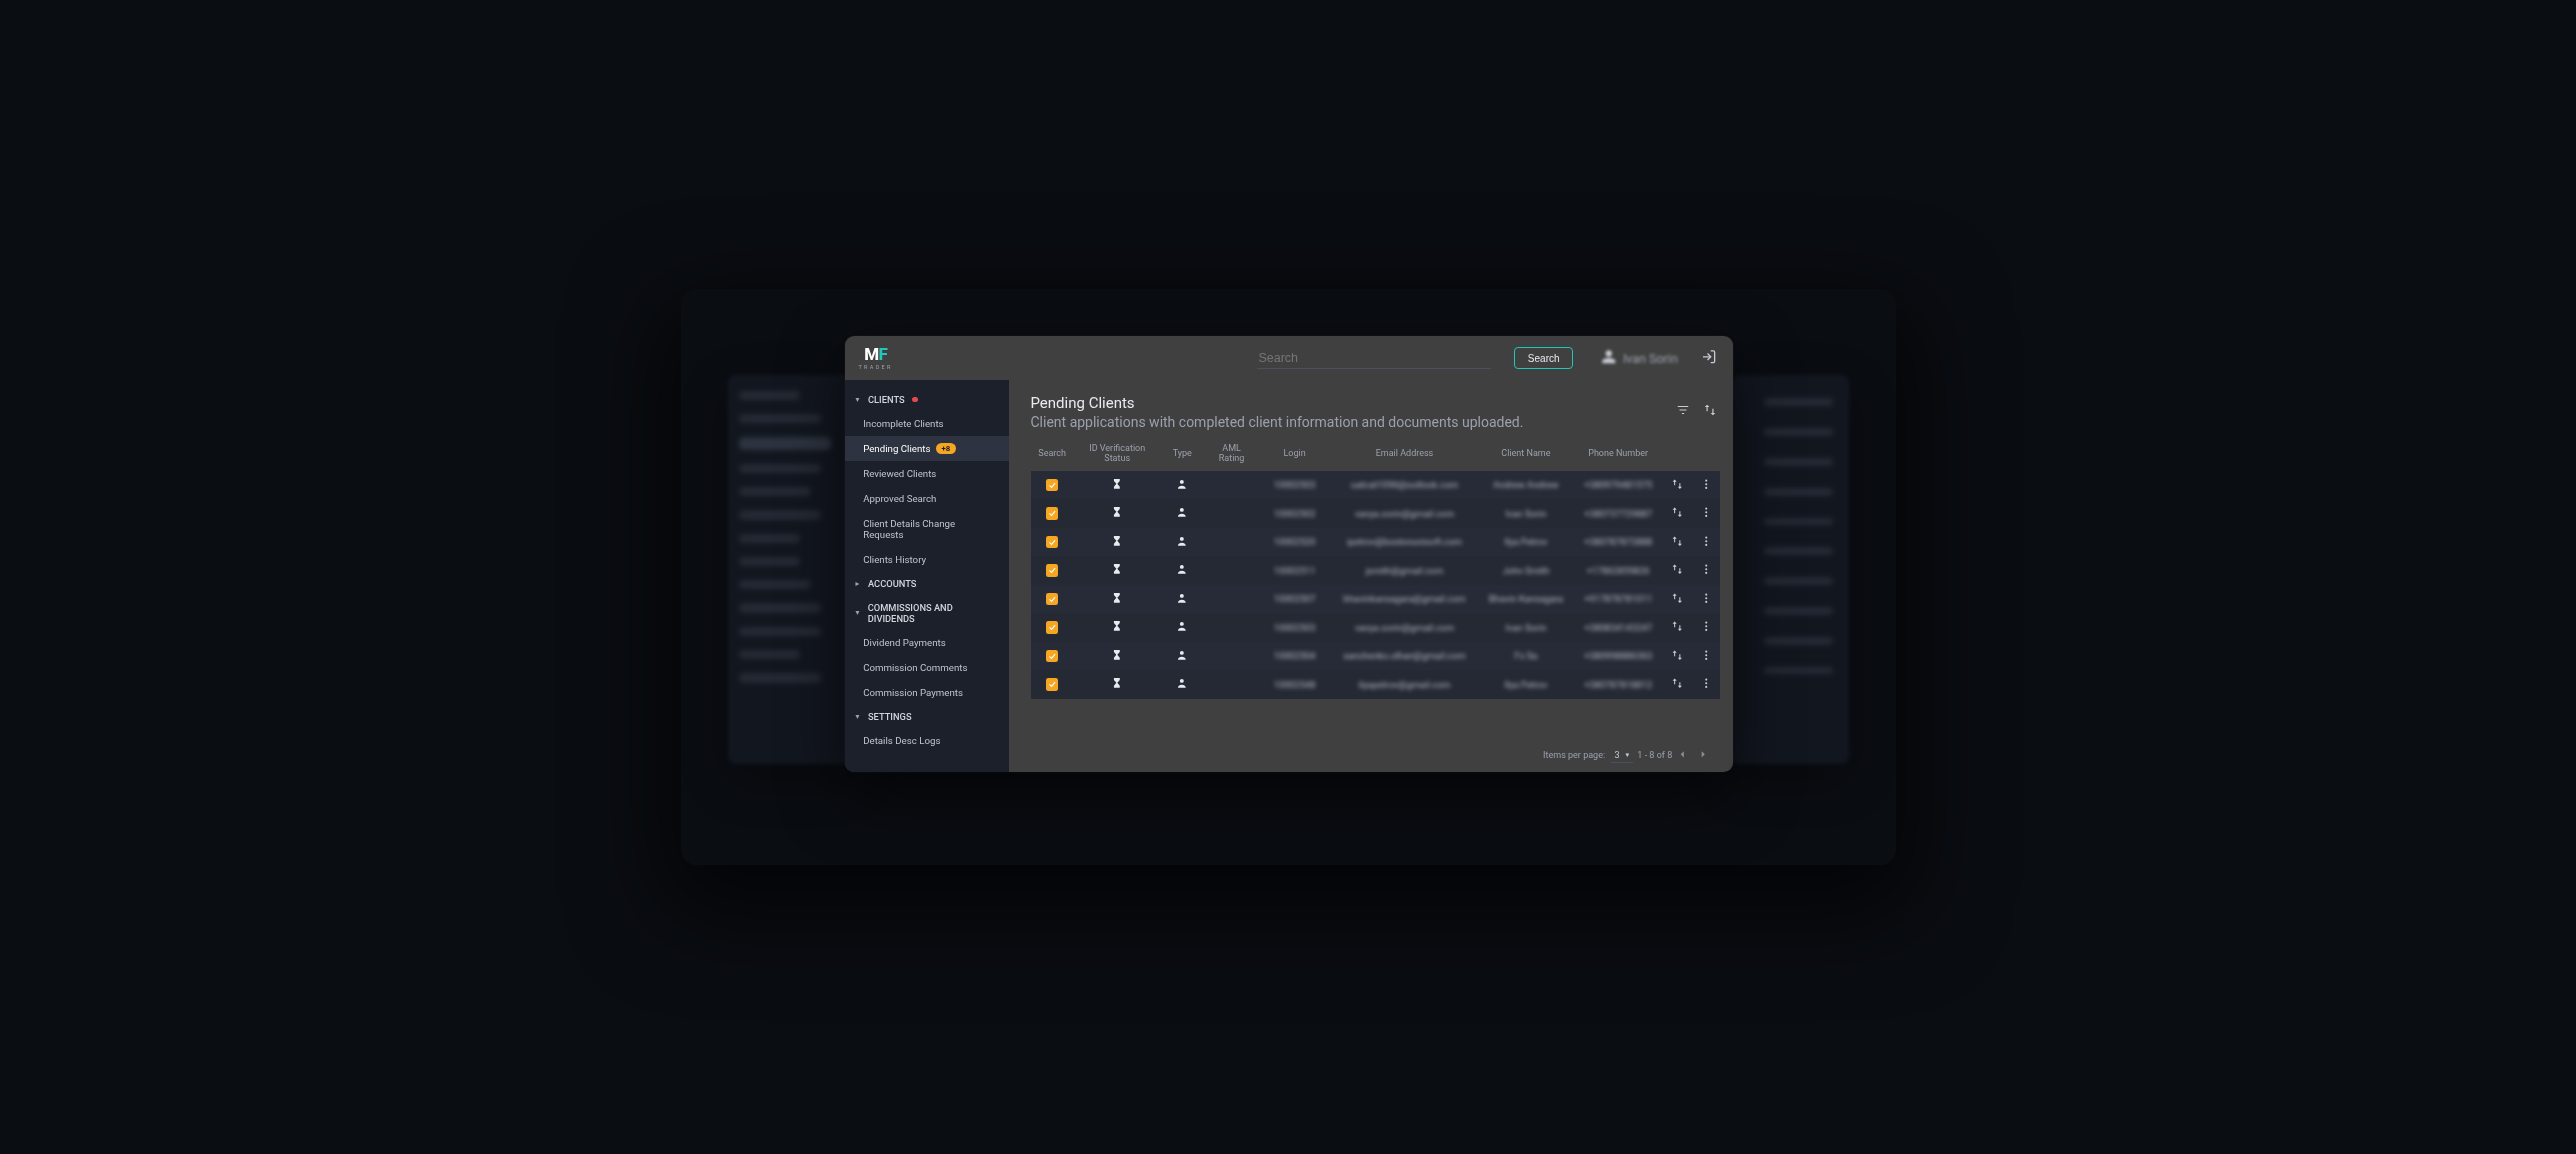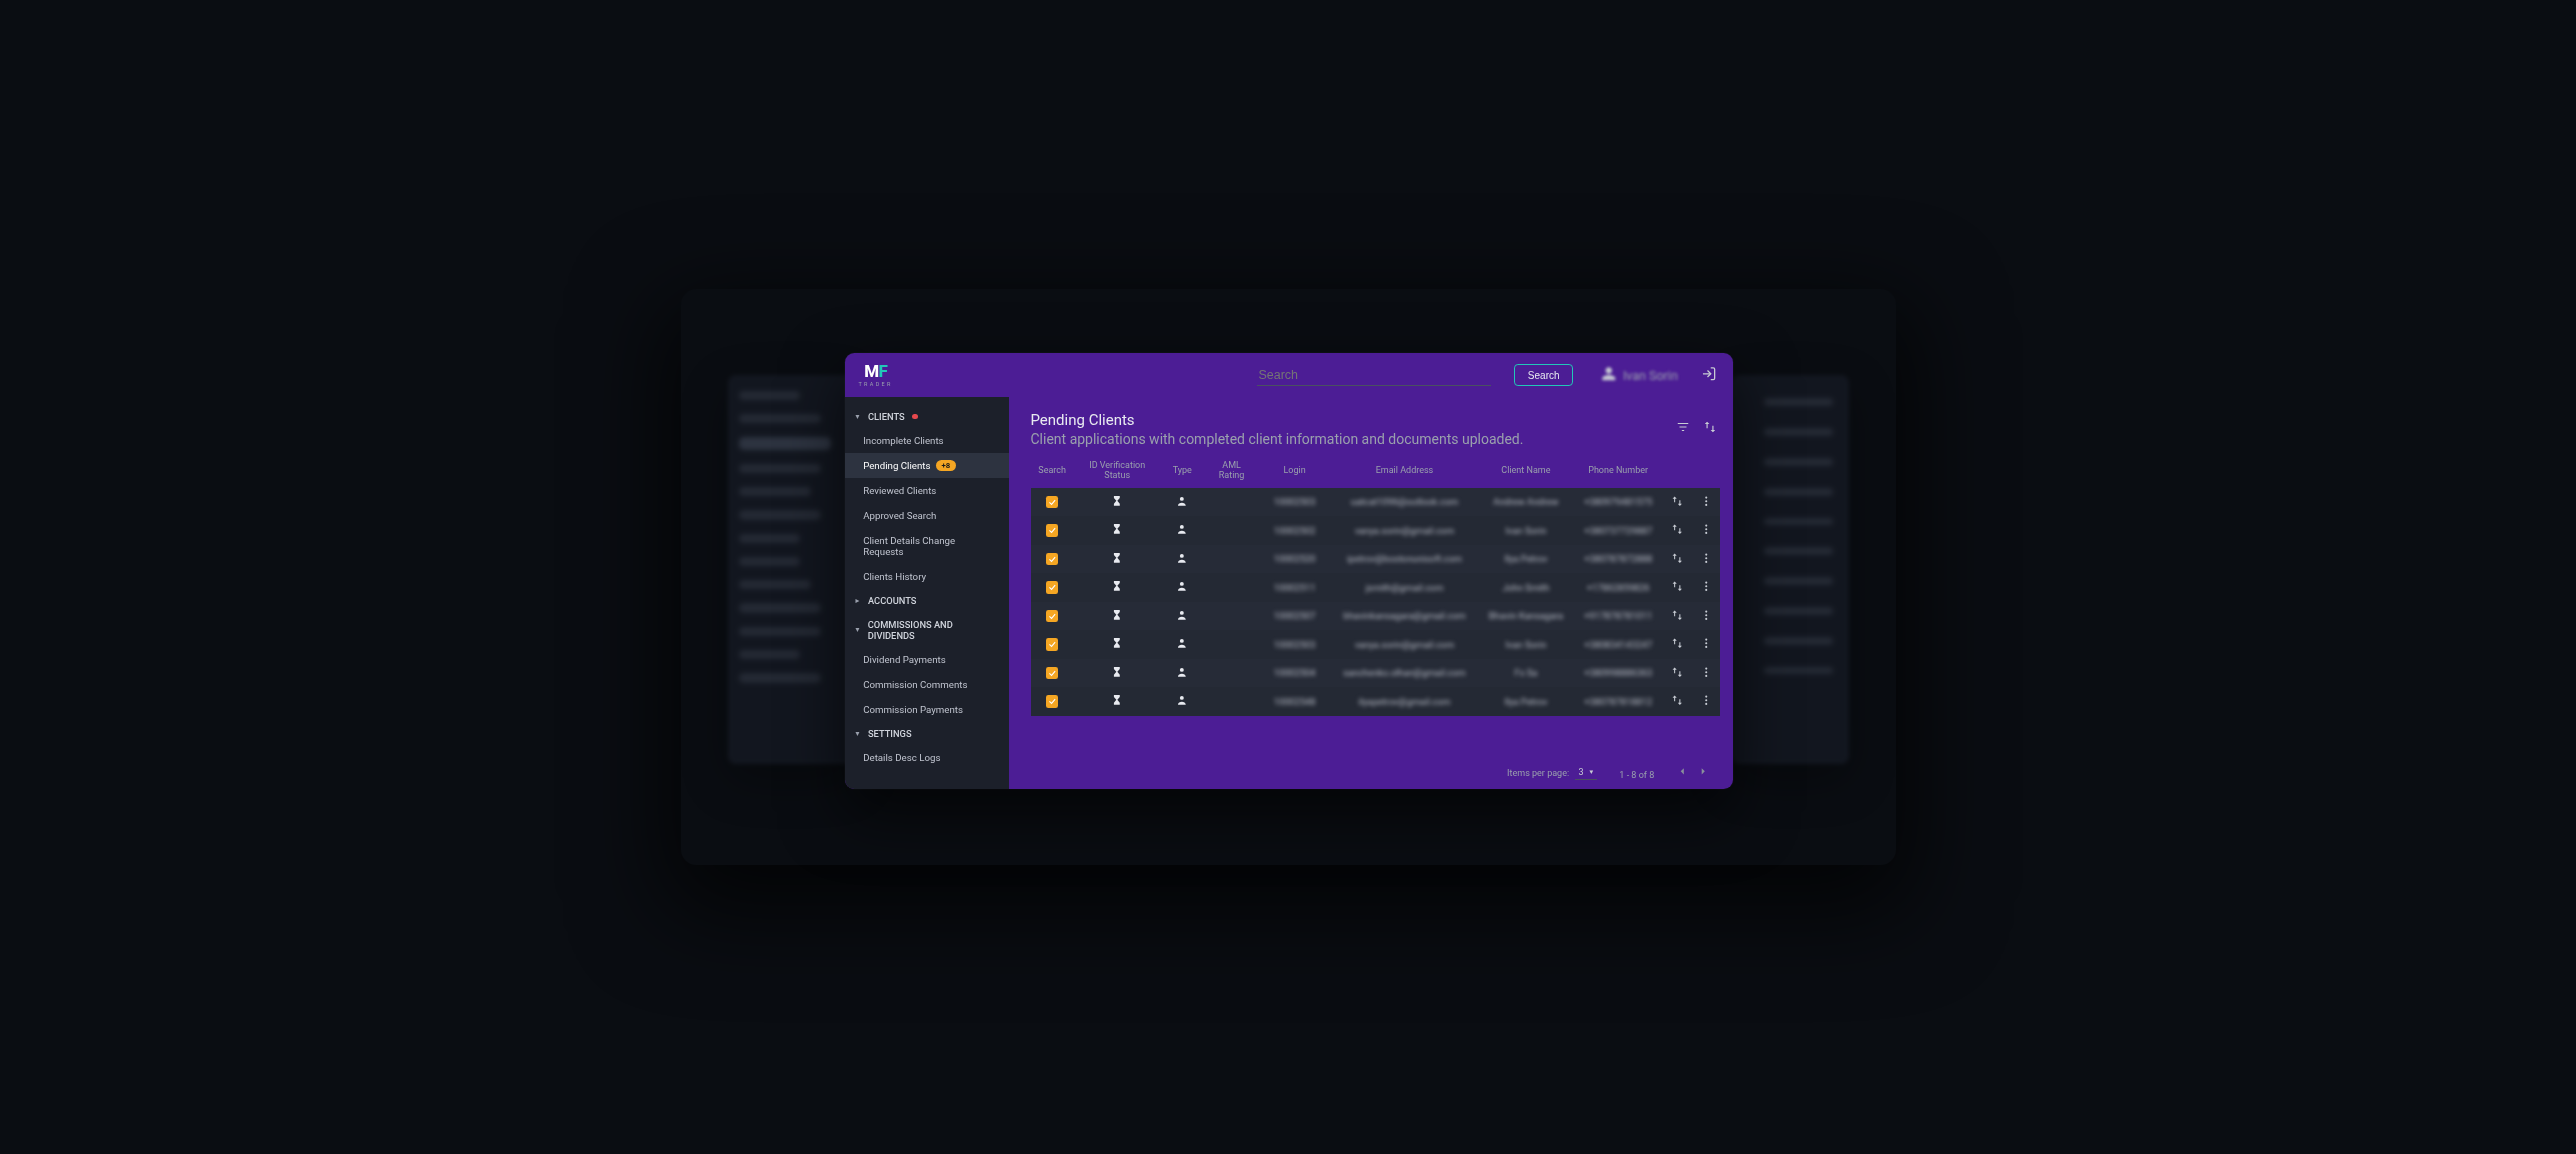--- a/index.html
+++ b/index.html
@@ -43,26 +43,25 @@
     position:absolute; inset:0; pointer-events:none;
     box-shadow: 0 31px 93px 15.6px rgba(0,0,0,0.7);
     border-radius:15.6px;
   }
 
   
   .app {
     position: absolute;
     left: 164px; top: 47px;
     width: 888px; height: 436px;
-    background: #4c1d95;
+    background: #404040;
     border-radius: 9.3px;
     box-shadow: 0 23.4px 62px rgba(0,0,0,0.65), 0 0 0 0.8px rgba(255,255,255,0.03);
     display:flex; flex-direction:column;
     overflow:hidden;
-    margin-top:17px;
   }
 
   
   .header {
     height:44px;
     display:flex; align-items:center;
     padding: 0 15.6px 0 14px;
     gap:12.5px;
   }
   .logo { display:flex; flex-direction:column; align-items:center; gap:0.8px; }
@@ -157,22 +156,22 @@
     display:inline-flex; width:12.5px; height:12.5px; background:#f5a623;
     border-radius:2.3px; align-items:center; justify-content:center;
   }
   .chk svg { width:8.6px; height:8.6px; stroke:#fff; stroke-width:3; fill:none; }
   .cell-icon svg { width:11.7px; height:11.7px; fill:#e8eaf0; }
   .blur-text { filter:blur(2.3px); color:#b8bcc7; white-space:nowrap; overflow:hidden; }
   .row-action svg { width:12.5px; height:12.5px; fill:#c8ccd4; cursor:pointer; }
 
   
   .pager {
-    display:flex; align-items:flex-end; justify-content:flex-end;
-    gap:22px; padding:7.8px 11px 3.1px; font-size:9px; color:#9aa0ad;
+    display:flex; align-items:center; justify-content:flex-end;
+    gap:4px; padding:7.8px 11px 3.1px; font-size:9px; color:#9aa0ad;
   }
   .pp-select { display:flex; align-items:center; gap:6.2px; }
   .pp-select .sel {
     display:flex; align-items:center; gap:4.7px; color:#c8ccd4;
     border-bottom:0.8px solid #4a5060; padding:1.6px 3.1px;
   }
   .pager-nav { display:flex; gap:7.8px; }
   .pager-nav svg { width:12.5px; height:12.5px; fill:#8a8f9c; cursor:pointer; }
 
   

